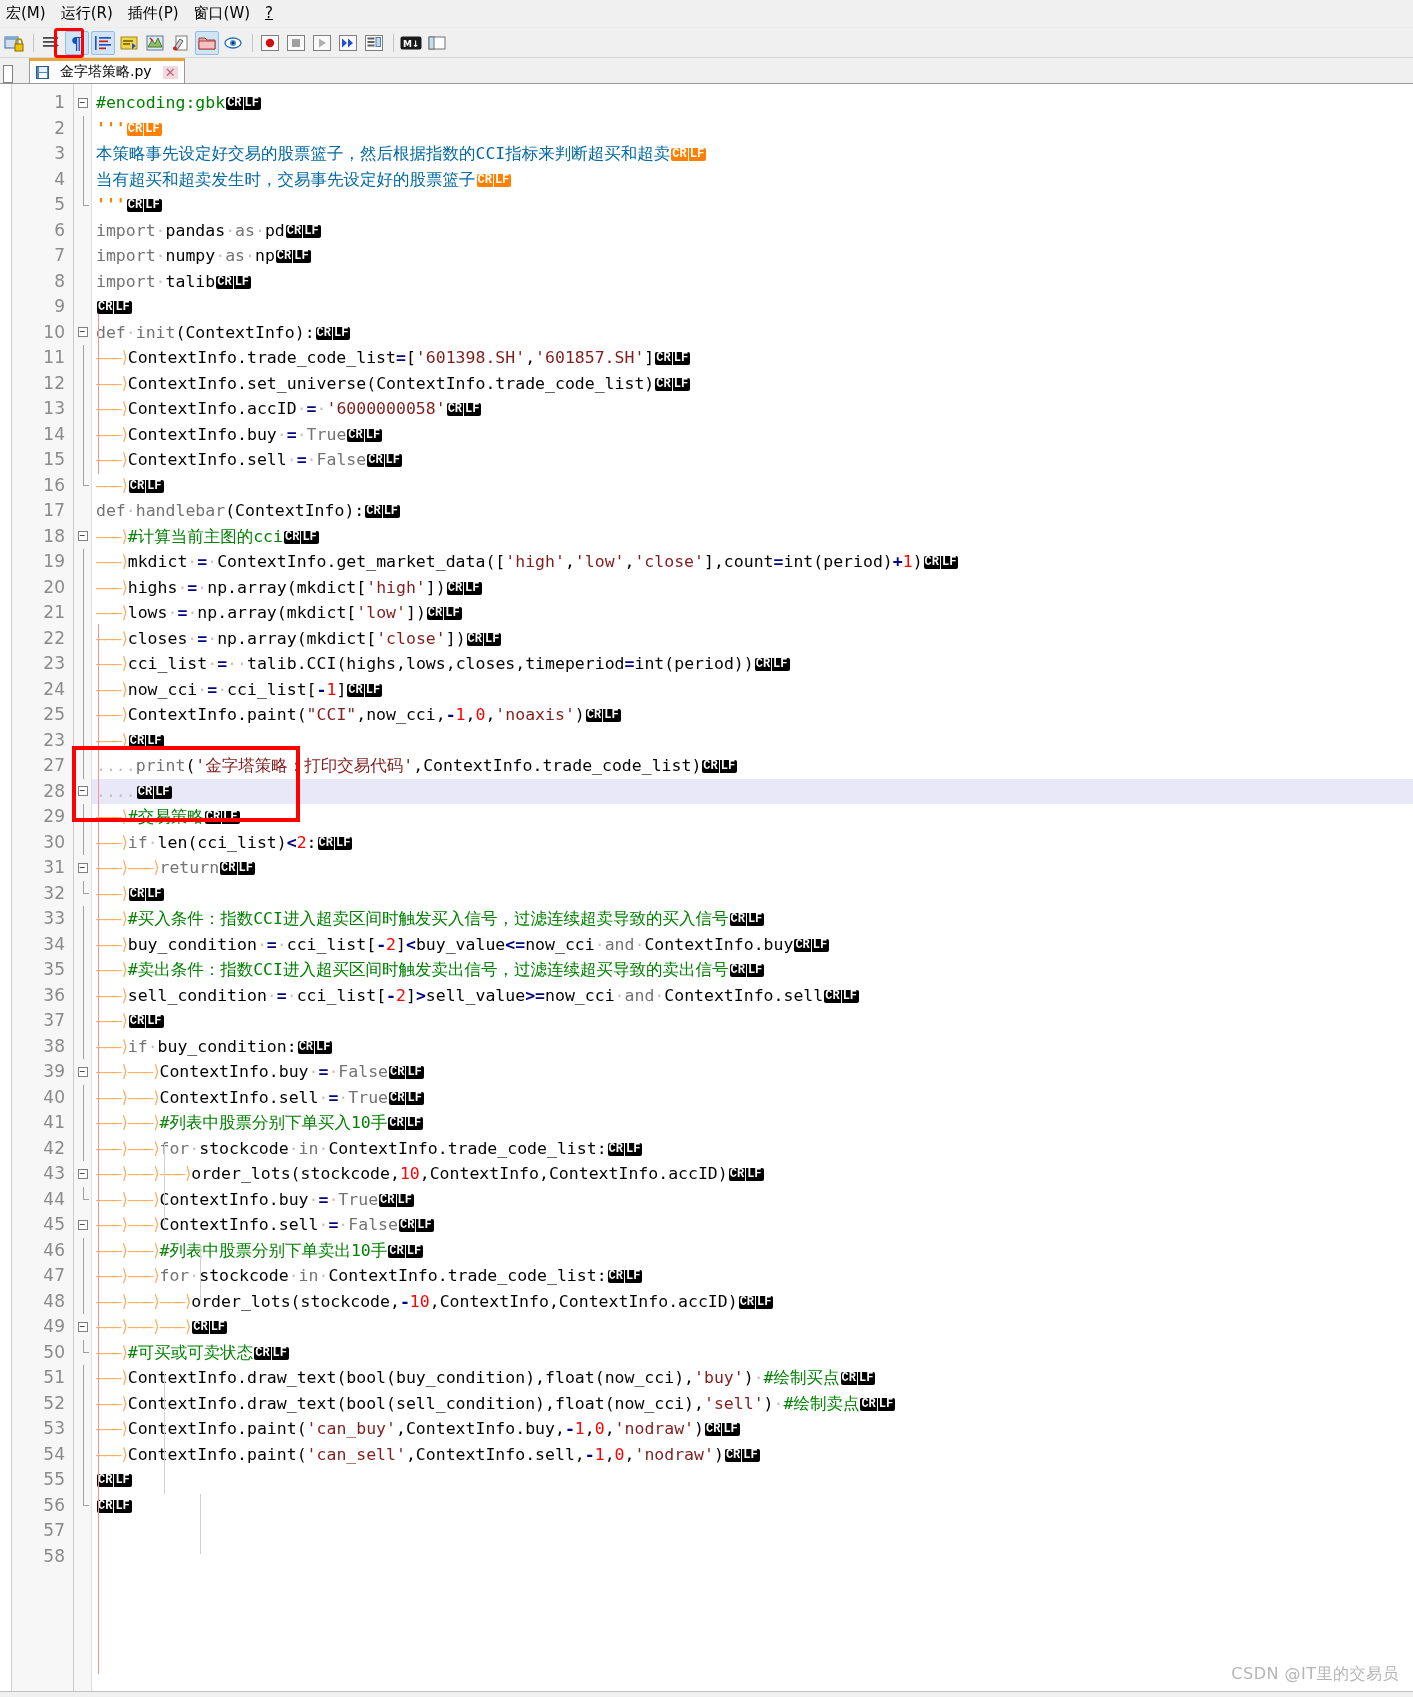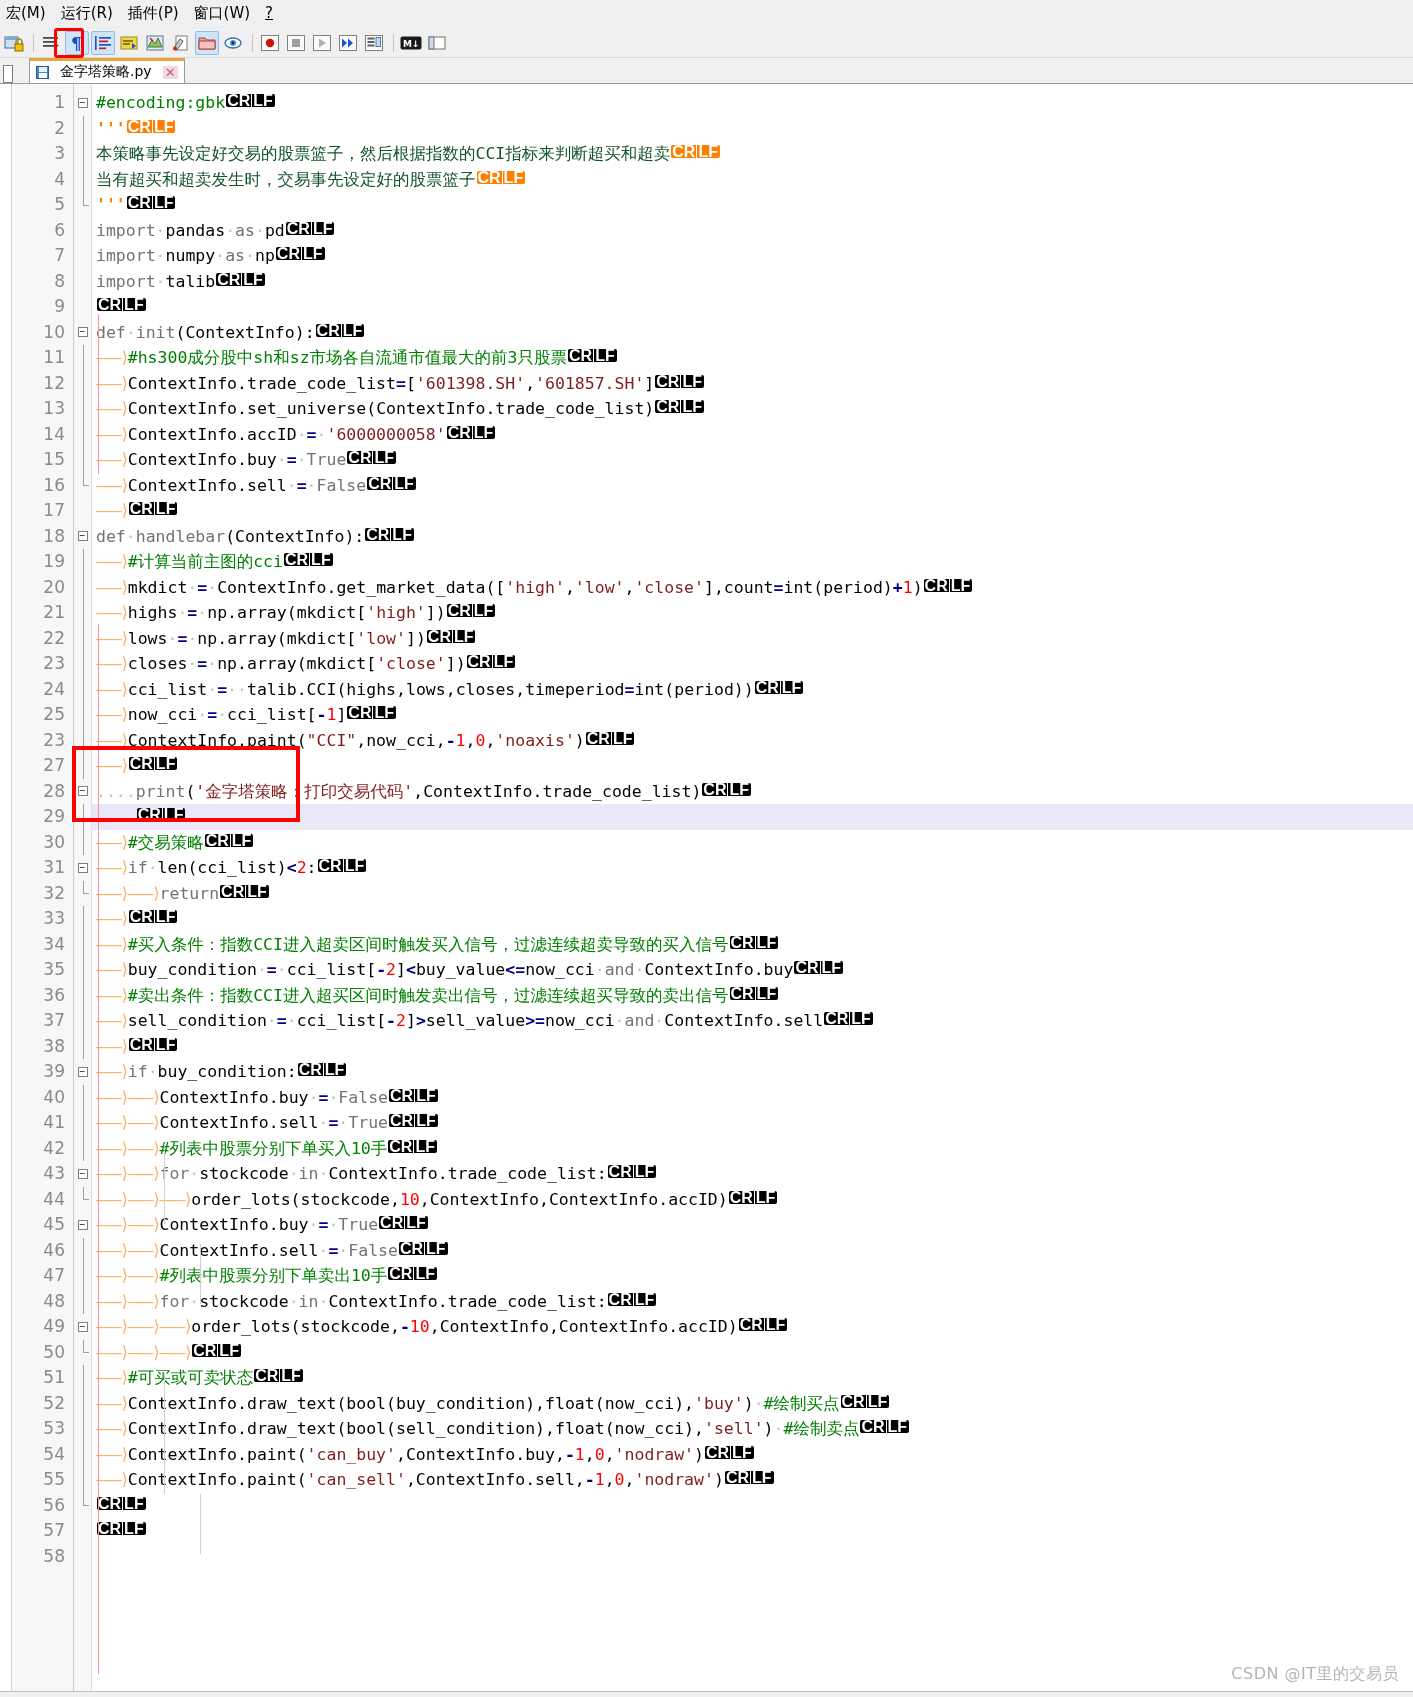--- a/index.html
+++ b/index.html
@@ -191,34 +191,34 @@
     line-height: 25.5px;
     white-space: nowrap;
     padding-left: 4px;
   }
   .ln.cur { background: #e8e8f8; }
 
   
   .kw   { color: #737373; font-weight: normal; }
   .fn   { color: #737373; }
   .cm   { color: #008000; }
-  .cmo  { color: #14532d; }
+  .cmo  { color: #0369a1; }
   .str  { color: #7f1d1d; }
   .num  { color: #ff0000; }
   .op   { color: #000080; font-weight: bold; }
   .pl   { color: #000000; }
   .qt   { color: #ff8000; font-weight: bold; }
 
   
   .crlf {
     display: inline-block;
     background: #000000;
     color: #ffffff;
-    font-family: Liberation Sans, sans-serif;
-    font-size: 16px;
+    font-family: Liberation Mono, monospace;
+    font-size: 12px;
     font-weight: bold;
     letter-spacing: 0px;
     padding: 0 1px;
     border-radius: 2px;
     line-height: 13px;
     vertical-align: 2px;
     margin-left: 1px;
   }
   .crlf.o { background: #ff8000; }
   .crlf i { font-style: normal; padding: 0 1px; border-left: 1px solid #fff; }
@@ -627,21 +627,20 @@
         <div class="ln"><span class="cm">#encoding:gbk</span><span class="crlf"><b>CR</b><i>LF</i></span></div>
         <div class="ln"><span class="qt">'''</span><span class="crlf o"><b>CR</b><i>LF</i></span></div>
         <div class="ln"><span class="cmo">本策略事先设定好交易的股票篮子，然后根据指数的CCI指标来判断超买和超卖</span><span class="crlf o"><b>CR</b><i>LF</i></span></div>
         <div class="ln"><span class="cmo">当有超买和超卖发生时，交易事先设定好的股票篮子</span><span class="crlf o"><b>CR</b><i>LF</i></span></div>
         <div class="ln"><span class="qt">'''</span><span class="crlf"><b>CR</b><i>LF</i></span></div>
         <div class="ln"><span class="kw">import</span><span class="sp">·</span><span class="pl">pandas</span><span class="sp">·</span><span class="kw">as</span><span class="sp">·</span><span class="pl">pd</span><span class="crlf"><b>CR</b><i>LF</i></span></div>
         <div class="ln"><span class="kw">import</span><span class="sp">·</span><span class="pl">numpy</span><span class="sp">·</span><span class="kw">as</span><span class="sp">·</span><span class="pl">np</span><span class="crlf"><b>CR</b><i>LF</i></span></div>
         <div class="ln"><span class="kw">import</span><span class="sp">·</span><span class="pl">talib</span><span class="crlf"><b>CR</b><i>LF</i></span></div>
         <div class="ln"><span class="crlf"><b>CR</b><i>LF</i></span></div>
         <div class="ln"><span class="kw">def</span><span class="sp">·</span><span class="fn">init</span><span class="pl">(</span><span class="pl">ContextInfo</span><span class="pl">)</span><span class="pl">:</span><span class="crlf"><b>CR</b><i>LF</i></span></div>
-        <div class="ln"><span class="tab-arrow">———⟩</span><span class="cm">#hs300成分股中sh和sz市场各自流通市值最大的前3只股票</span><span class="crlf"><b>CR</b><i>LF</i></span></div>
         <div class="ln"><span class="tab-arrow">———⟩</span><span class="pl">ContextInfo</span><span class="pl">.</span><span class="pl">trade_code_list</span><span class="op">=</span><span class="pl">[</span><span class="str">'601398.SH'</span><span class="pl">,</span><span class="str">'601857.SH'</span><span class="pl">]</span><span class="crlf"><b>CR</b><i>LF</i></span></div>
         <div class="ln"><span class="tab-arrow">———⟩</span><span class="pl">ContextInfo</span><span class="pl">.</span><span class="pl">set_universe</span><span class="pl">(</span><span class="pl">ContextInfo</span><span class="pl">.</span><span class="pl">trade_code_list</span><span class="pl">)</span><span class="crlf"><b>CR</b><i>LF</i></span></div>
         <div class="ln"><span class="tab-arrow">———⟩</span><span class="pl">ContextInfo</span><span class="pl">.</span><span class="pl">accID</span><span class="sp">·</span><span class="op">=</span><span class="sp">·</span><span class="str">'6000000058'</span><span class="crlf"><b>CR</b><i>LF</i></span></div>
         <div class="ln"><span class="tab-arrow">———⟩</span><span class="pl">ContextInfo</span><span class="pl">.</span><span class="pl">buy</span><span class="sp">·</span><span class="op">=</span><span class="sp">·</span><span class="kw">True</span><span class="crlf"><b>CR</b><i>LF</i></span></div>
         <div class="ln"><span class="tab-arrow">———⟩</span><span class="pl">ContextInfo</span><span class="pl">.</span><span class="pl">sell</span><span class="sp">·</span><span class="op">=</span><span class="sp">·</span><span class="kw">False</span><span class="crlf"><b>CR</b><i>LF</i></span></div>
         <div class="ln"><span class="tab-arrow">———⟩</span><span class="crlf"><b>CR</b><i>LF</i></span></div>
         <div class="ln"><span class="kw">def</span><span class="sp">·</span><span class="fn">handlebar</span><span class="pl">(</span><span class="pl">ContextInfo</span><span class="pl">)</span><span class="pl">:</span><span class="crlf"><b>CR</b><i>LF</i></span></div>
         <div class="ln"><span class="tab-arrow">———⟩</span><span class="cm">#计算当前主图的cci</span><span class="crlf"><b>CR</b><i>LF</i></span></div>
         <div class="ln"><span class="tab-arrow">———⟩</span><span class="pl">mkdict</span><span class="sp">·</span><span class="op">=</span><span class="sp">·</span><span class="pl">ContextInfo</span><span class="pl">.</span><span class="pl">get_market_data</span><span class="pl">(</span><span class="pl">[</span><span class="str">'high'</span><span class="pl">,</span><span class="str">'low'</span><span class="pl">,</span><span class="str">'close'</span><span class="pl">]</span><span class="pl">,</span><span class="pl">count</span><span class="op">=</span><span class="pl">int</span><span class="pl">(</span><span class="pl">period</span><span class="pl">)</span><span class="op">+</span><span class="num">1</span><span class="pl">)</span><span class="crlf"><b>CR</b><i>LF</i></span></div>
         <div class="ln"><span class="tab-arrow">———⟩</span><span class="pl">highs</span><span class="sp">·</span><span class="op">=</span><span class="sp">·</span><span class="pl">np</span><span class="pl">.</span><span class="pl">array</span><span class="pl">(</span><span class="pl">mkdict</span><span class="pl">[</span><span class="str">'high'</span><span class="pl">]</span><span class="pl">)</span><span class="crlf"><b>CR</b><i>LF</i></span></div>

